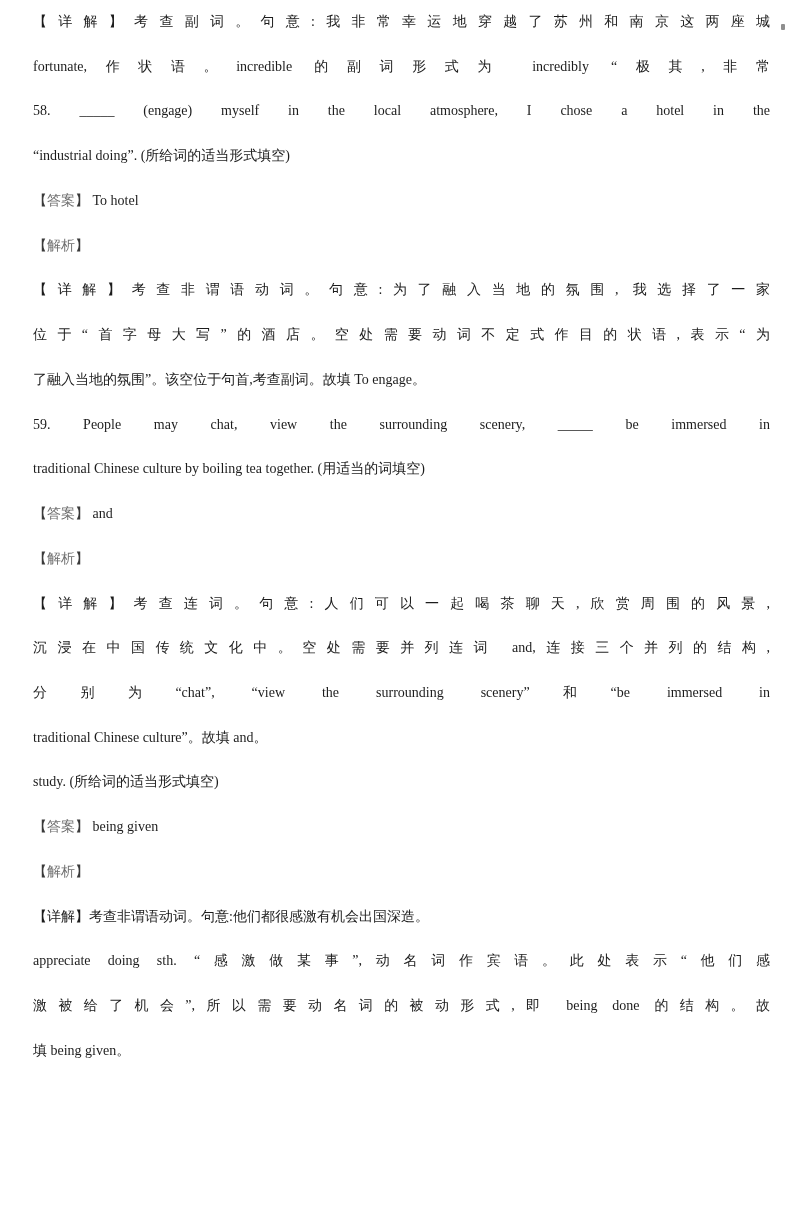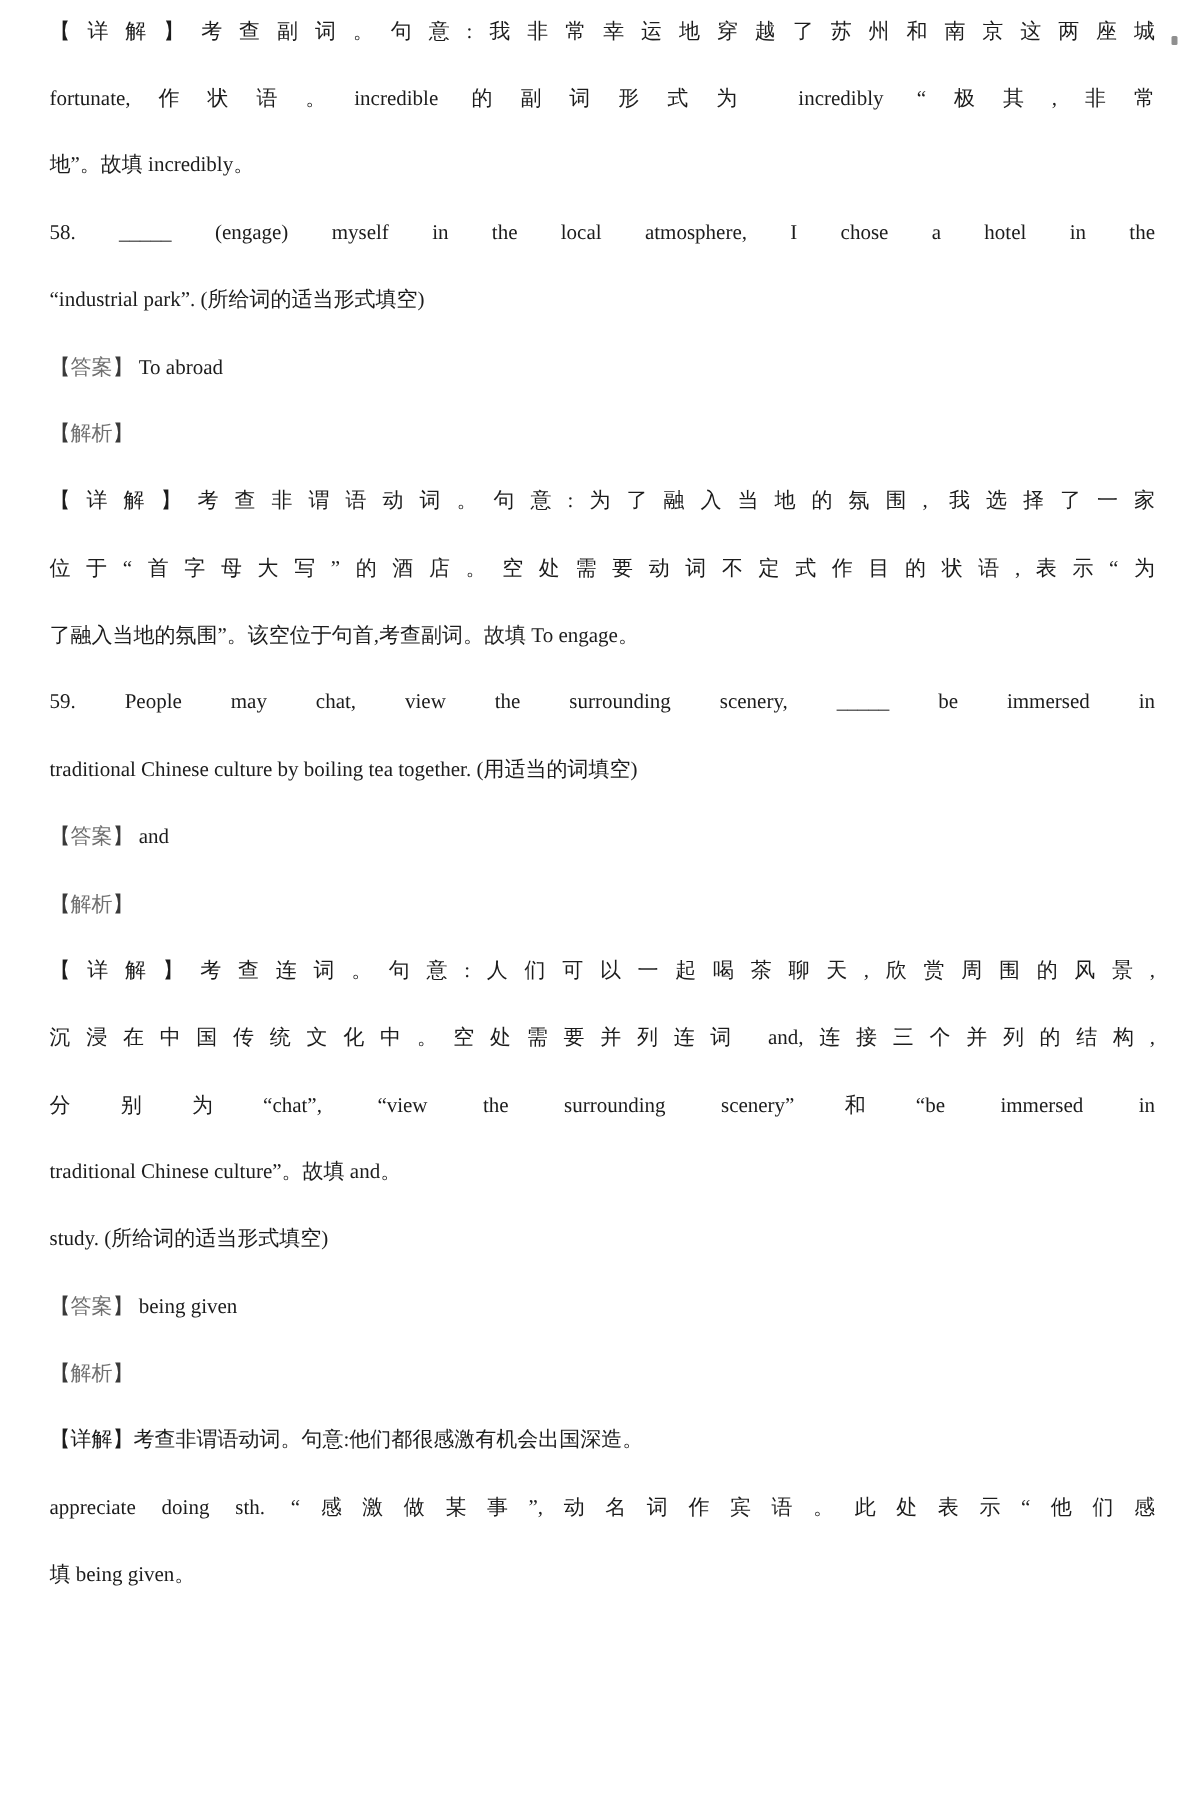--- a/index.html
+++ b/index.html
@@ -37,36 +37,36 @@
     background: #8f8f8f;
     border-radius: 1px;
   }
 </style>
 </head>
 <body>
 
 <div class="doc">
     <div class="line justify"><span class="c-ink">【详解】考查副词。句意:我非常幸运地穿越了苏州和南京这两座城</span></div>
     <div class="line justify"><span class="c-ink">fortunate,作状语。incredible 的副词形式为 incredibly “极其,非常</span></div>
-    <div class="line"><span class="c-ink">地”。故填 incredibly。</span></div>
     <div class="line justify"><span class="c-ink">58. _____ (engage) myself in the local atmosphere, I chose a hotel in the</span></div>
-    <div class="line"><span class="c-ink">“industrial park”. (所给词的适当形式填空)</span></div>
-    <div class="line"><span class="c-bracket">【</span><span class="c-gray">答案</span><span class="c-bracket">】</span><span class="c-ink"> To abroad</span></div>
+    <div class="line"><span class="c-ink">“industrial doing”. (所给词的适当形式填空)</span></div>
+    <div class="line"><span class="c-bracket">【</span><span class="c-gray">答案</span><span class="c-bracket">】</span><span class="c-ink"> To hotel</span></div>
     <div class="line"><span class="c-bracket">【</span><span class="c-gray">解析</span><span class="c-bracket">】</span></div>
     <div class="line justify"><span class="c-ink">【详解】考查非谓语动词。句意:为了融入当地的氛围, 我选择了一家</span></div>
     <div class="line justify"><span class="c-ink">位于“首字母大写”的酒店。空处需要动词不定式作目的状语,表示“为</span></div>
     <div class="line"><span class="c-ink">了融入当地的氛围”。该空位于句首,考查副词。故填 To engage。</span></div>
     <div class="line justify"><span class="c-ink">59. People may chat, view the surrounding scenery, _____ be immersed in</span></div>
     <div class="line"><span class="c-ink">traditional Chinese culture by boiling tea together. (用适当的词填空)</span></div>
     <div class="line"><span class="c-bracket">【</span><span class="c-gray">答案</span><span class="c-bracket">】</span><span class="c-ink"> and</span></div>
     <div class="line"><span class="c-bracket">【</span><span class="c-gray">解析</span><span class="c-bracket">】</span></div>
     <div class="line justify"><span class="c-ink">【详解】考查连词。句意:人们可以一起喝茶聊天,欣赏周围的风景,</span></div>
     <div class="line justify"><span class="c-ink">沉浸在中国传统文化中。空处需要并列连词 and,连接三个并列的结构,</span></div>
     <div class="line justify"><span class="c-ink">分别为“chat”, “view the surrounding scenery”和“be immersed in</span></div>
     <div class="line"><span class="c-ink">traditional Chinese culture”。故填 and。</span></div>
     <div class="line"><span class="c-ink">study. (所给词的适当形式填空)</span></div>
     <div class="line"><span class="c-bracket">【</span><span class="c-gray">答案</span><span class="c-bracket">】</span><span class="c-ink"> being given</span></div>
     <div class="line"><span class="c-bracket">【</span><span class="c-gray">解析</span><span class="c-bracket">】</span></div>
     <div class="line"><span class="c-ink">【详解】考查非谓语动词。句意:他们都很感激有机会出国深造。</span></div>
     <div class="line justify"><span class="c-ink">appreciate doing sth. “感激做某事”,动名词作宾语。此处表示“他们感</span></div>
+    <div class="line justify"><span class="c-ink">激被给了机会”,所以需要动名词的被动形式,即 being done 的结构。故</span></div>
     <div class="line"><span class="c-ink">填 being given。</span></div>
   </div>
 <div class="speck"></div>
 
 </body></html>

